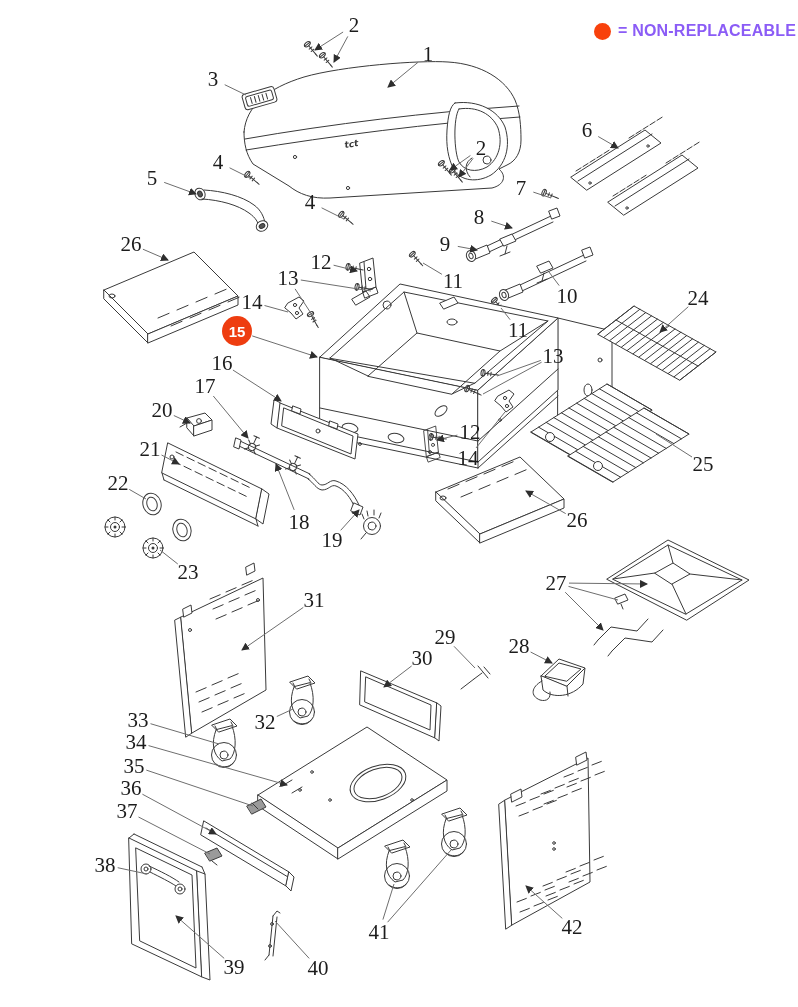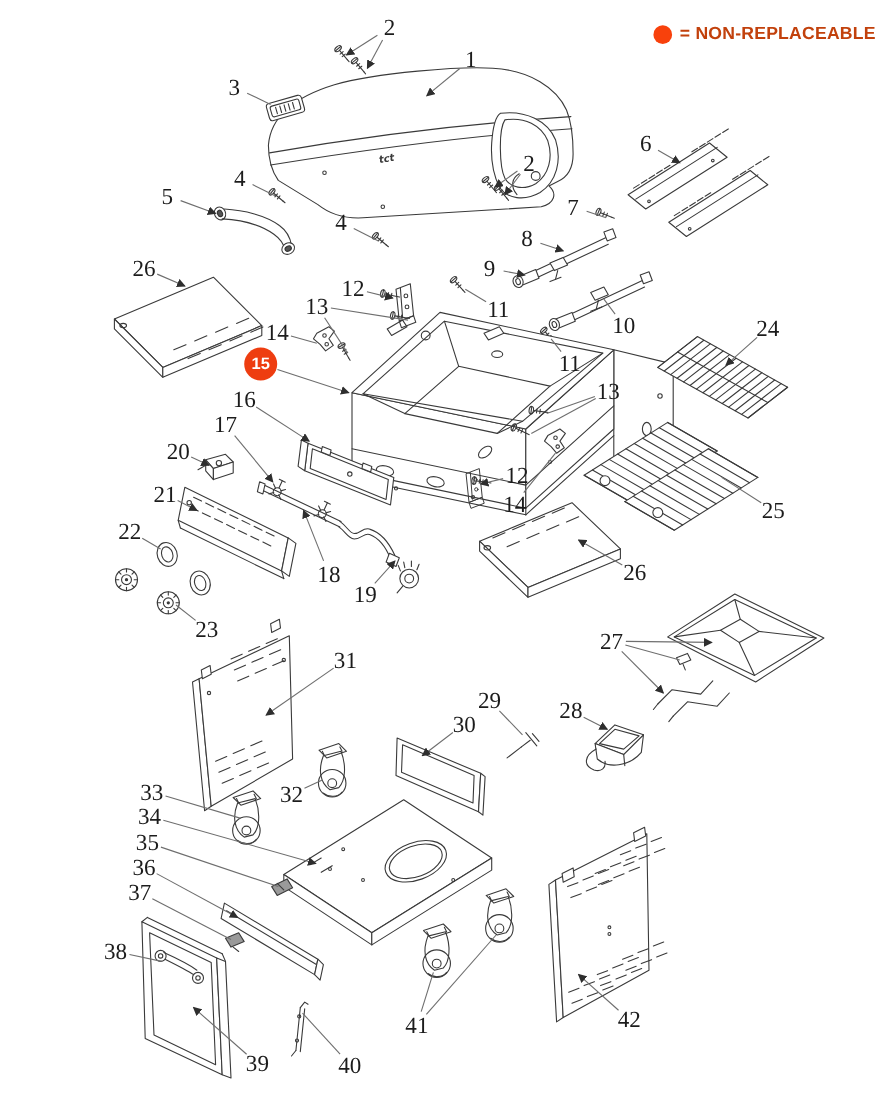--- a/index.html
+++ b/index.html
@@ -784,18 +784,18 @@
         <g>
           <text x="379" y="932" class="num">41</text>
         </g>
         <line x1="562.3" y1="918.4" x2="526" y2="886" class="leader" marker-end="url(#arrow)"></line>
         <g>
           <text x="572" y="927" class="num">42</text>
         </g>
       </g>
 </svg>
 
-<div class="legend" style="color: #c2410c;">
+<div class="legend" style="color: #8b5cf6;">
   <span class="dot" title="= NON-REPLACEABLE" style="background: rgb(248, 65, 12);"></span>
   <span class="legend-text">= NON-REPLACEABLE</span>
 </div>
 
 </div>
 
 </body></html>

